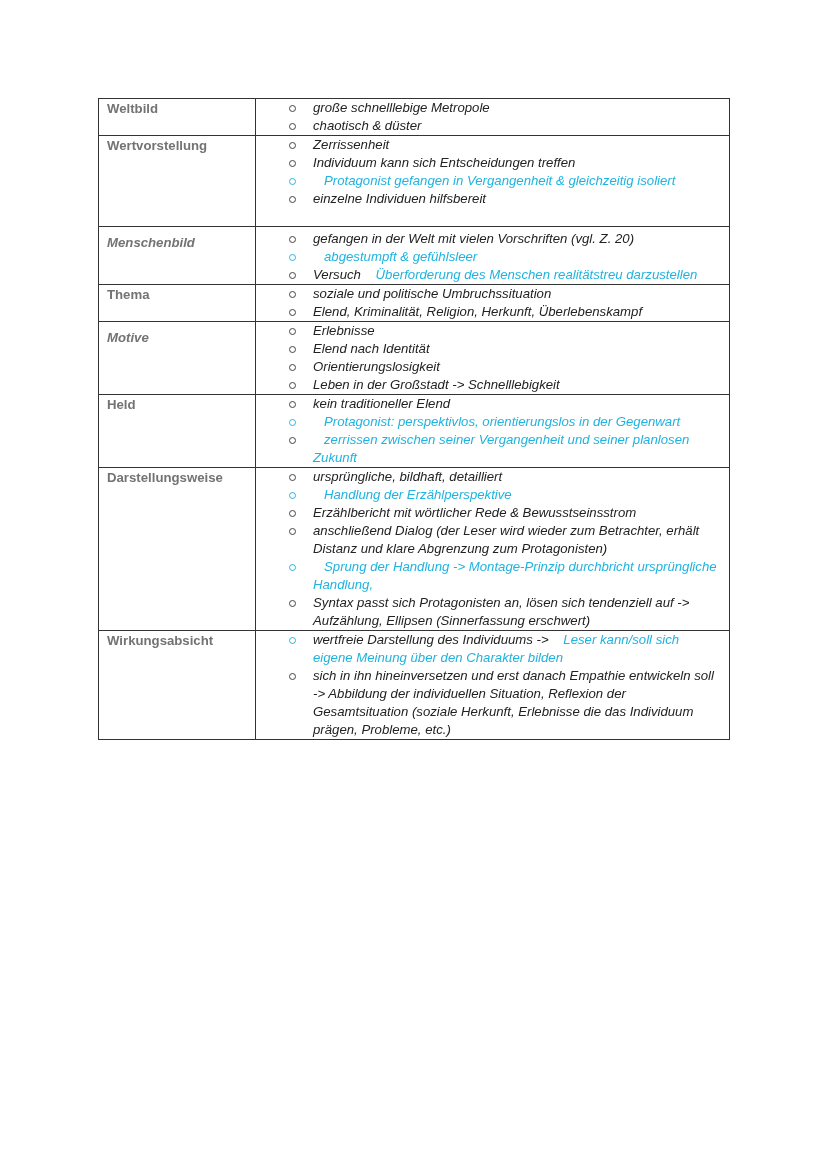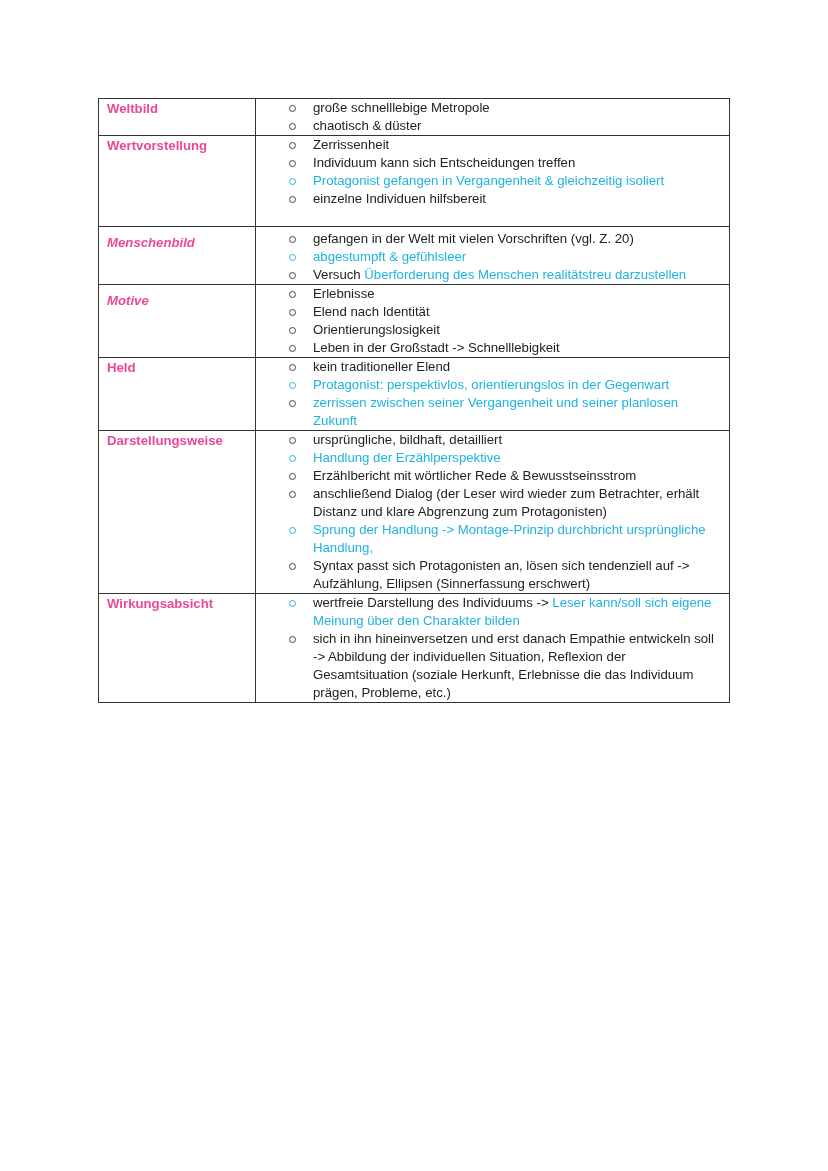--- a/index.html
+++ b/index.html
@@ -4,31 +4,31 @@
 <style>
   html, body { margin: 0; padding: 0; background: #ffffff; }
   body { width: 828px; height: 1171px; position: relative; font-family: "Liberation Sans", sans-serif; color: #222; }
   .page { position: absolute; left: 0; top: 0; width: 828px; height: 1171px; background: #fff; }
   table.sheet {
     position: absolute; left: 98px; top: 98px; width: 632px;
     border-collapse: collapse; table-layout: fixed;
     font-size: 13.2px; line-height: 18px;
   }
   table.sheet td { border: 1.3px solid #333; vertical-align: top; padding: 0; }
-  td.label { width: 148px; padding: 1px 0 0 8px !important; font-weight: bold; color: #ec4899; }
+  td.label { width: 148px; padding: 1px 0 0 8px !important; font-weight: bold; color: #737373; }
   td.label.italic { font-style: italic; }
-  td.content { padding: 0 8px 0 0 !important; }
+  td.content { padding: 0 8px 0 0 !important; font-style: italic; }
   ul.items { list-style: none; margin: 0; padding: 0; }
   ul.items li { position: relative; padding-left: 57px; }
   ul.items li .bullet {
     position: absolute; left: 33px; top: 6px; width: 5px; height: 5px;
     border: 1.1px solid #444; border-radius: 50%;
   }
   ul.items li.cyan .bullet { border-color: #2ab6e0; }
-  .cyan-text { color: #1fb3df; }
+  .cyan-text { color: #1fb3df; margin-left: 11px; }
   .dark-text { color: #222; }
   .spacer { height: 18px; }
   .row-menschenbild td.label { padding-top: 7px !important; font-style: italic; }
   .row-motive td.label { padding-top: 7px !important; }
   .row-menschenbild td.content { padding-top: 3px !important; }
 </style>
 </head>
 <body>
 
 <div class="page">
@@ -55,20 +55,29 @@
             <div class="spacer"></div>
           </td>
         </tr>
         <tr class="row-menschenbild">
           <td class="label italic">Menschenbild</td>
           <td class="content">
             <ul class="items">
               <li class=""><span class="bullet"></span><span class="dark-text">gefangen in der Welt mit vielen Vorschriften (vgl. Z. 20)</span></li>
               <li class="cyan"><span class="bullet"></span><span class="cyan-text">abgestumpft &amp; gefühlsleer</span></li>
               <li class=""><span class="bullet"></span><span class="dark-text">Versuch </span><span class="cyan-text">Überforderung des Menschen realitätstreu darzustellen</span></li>
+            </ul>
+          </td>
+        </tr>
+        <tr class="row-thema">
+          <td class="label">Thema</td>
+          <td class="content">
+            <ul class="items">
+              <li class=""><span class="bullet"></span><span class="dark-text">soziale und politische Umbruchssituation</span></li>
+              <li class=""><span class="bullet"></span><span class="dark-text">Elend, Kriminalität, Religion, Herkunft, Überlebenskampf</span></li>
             </ul>
           </td>
         </tr>
         <tr class="row-motive">
           <td class="label italic">Motive</td>
           <td class="content">
             <ul class="items">
               <li class=""><span class="bullet"></span><span class="dark-text">Erlebnisse</span></li>
               <li class=""><span class="bullet"></span><span class="dark-text">Elend nach Identität</span></li>
               <li class=""><span class="bullet"></span><span class="dark-text">Orientierungslosigkeit</span></li>

